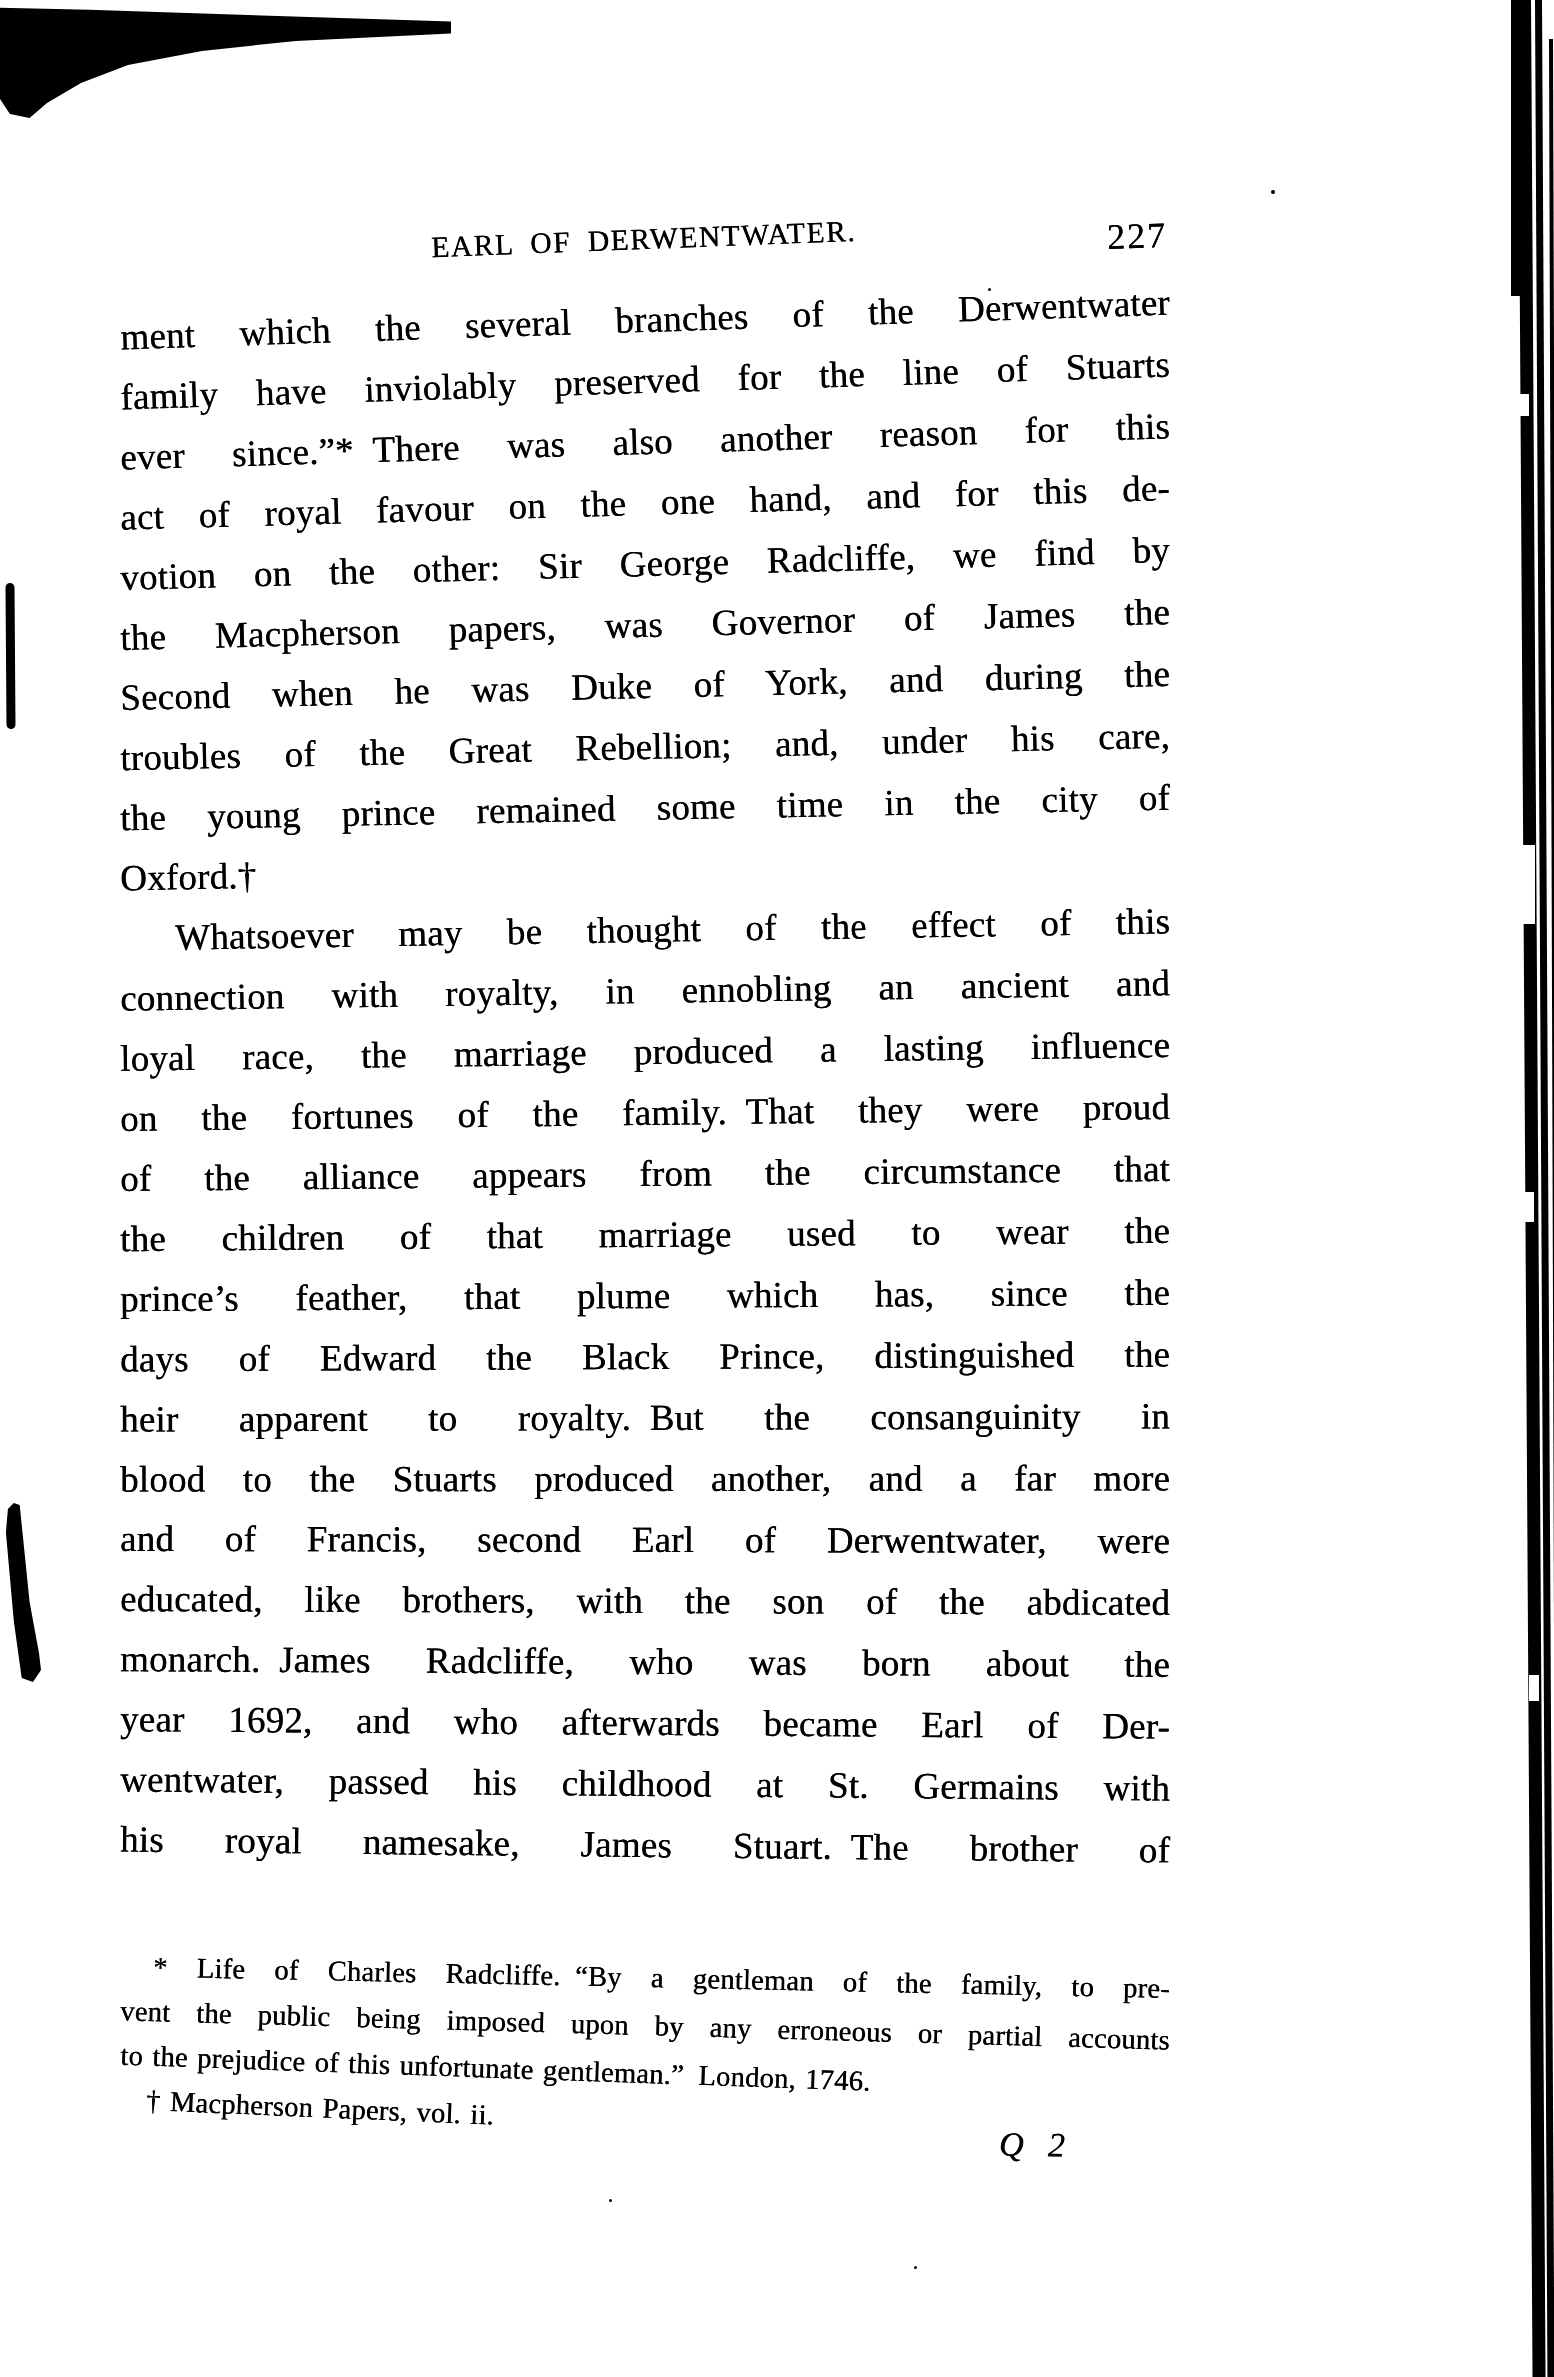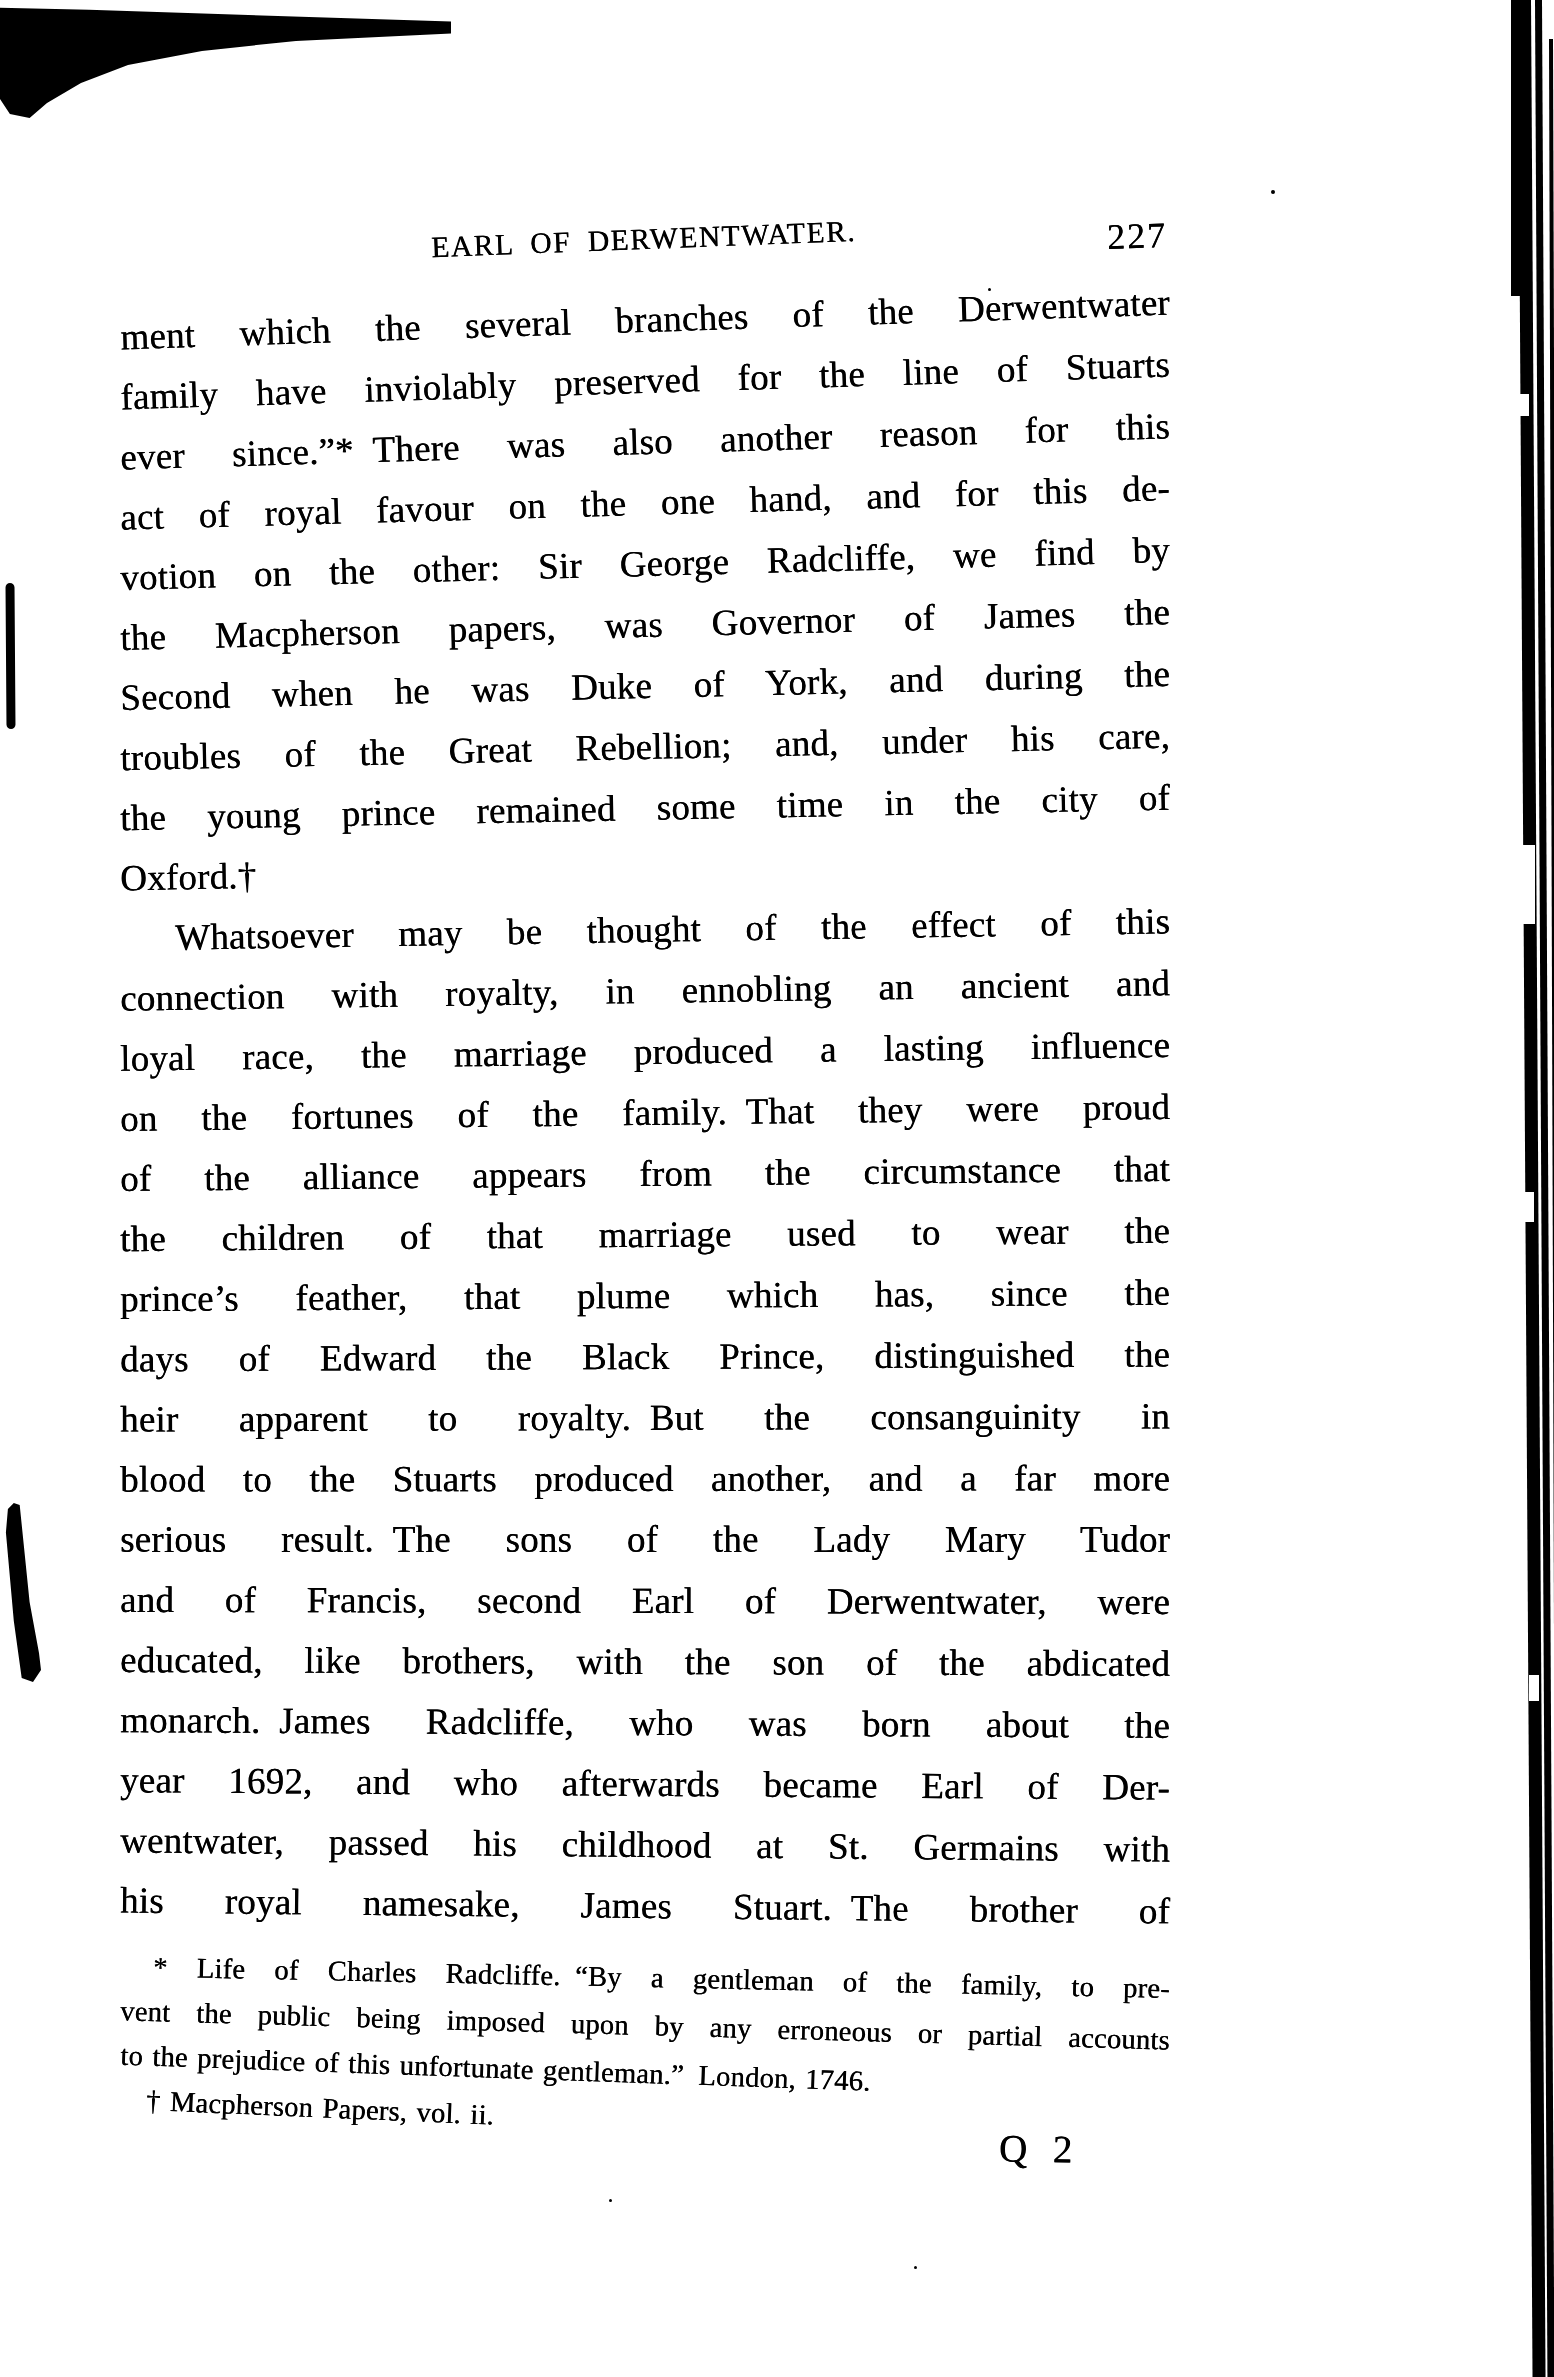--- a/index.html
+++ b/index.html
@@ -31,22 +31,23 @@
     letter-spacing:0.2px; word-spacing:2px;
   }
   .ln { transform:rotate(var(--r,0deg)); }
   .j  { text-align:justify; text-align-last:justify; }
   .nj { text-align:left; text-align-last:left; }
   .ind  { text-indent:55px; }
   .ind-fn1 { text-indent:33px; }
   .ind-fn4 { text-indent:25.6px; }
   .signature-mark {
     position:absolute; left:999px; top:2126px;
-    font-size:39px; word-spacing:13.8px; letter-spacing:1px;
+    font-size:34px; word-spacing:13.8px; letter-spacing:1px;
     transform:rotate(0.8deg);
+    font-style:italic;
   }
   
   .artifact { position:absolute; background:#000; }
   .wedge {
     left:0; top:3.9px; width:451px; height:114px;
     clip-path:polygon(0px 3.9px, 89px 5.9px, 451px 17.7px, 451px 29.6px,
       296px 37px, 202px 47px, 128px 61px, 81px 79px, 47px 99px,
       29.6px 114px, 9.9px 110px, 0px 95px);
   }
   .rbar1 { left:1518px; top:0; width:12.8px; height:2378px; transform:skewX(0.35deg); transform-origin:top left; }
@@ -113,21 +114,20 @@
     <div class="ln j ind" style="--r:-0.94deg">Whatsoever may be thought of the effect of this</div>
     <div class="ln j" style="--r:-0.84deg">connection with royalty, in ennobling an ancient and</div>
     <div class="ln j" style="--r:-0.75deg">loyal race, the marriage produced a lasting influence</div>
     <div class="ln j" style="--r:-0.65deg">on the fortunes of the family. That they were proud</div>
     <div class="ln j" style="--r:-0.55deg">of the alliance appears from the circumstance that</div>
     <div class="ln j" style="--r:-0.46deg">the children of that marriage used to wear the</div>
     <div class="ln j" style="--r:-0.36deg">prince’s feather, that plume which has, since the</div>
     <div class="ln j" style="--r:-0.27deg">days of Edward the Black Prince, distinguished the</div>
     <div class="ln j" style="--r:-0.17deg">heir apparent to royalty. But the consanguinity in</div>
     <div class="ln j" style="--r:-0.07deg">blood to the Stuarts produced another, and a far more</div>
-    <div class="ln j" style="--r:0.02deg">serious result. The sons of the Lady Mary Tudor</div>
     <div class="ln j" style="--r:0.12deg">and of Francis, second Earl of Derwentwater, were</div>
     <div class="ln j" style="--r:0.21deg">educated, like brothers, with the son of the abdicated</div>
     <div class="ln j" style="--r:0.31deg">monarch. James Radcliffe, who was born about the</div>
     <div class="ln j" style="--r:0.41deg">year 1692, and who afterwards became Earl of Der-</div>
     <div class="ln j" style="--r:0.50deg">wentwater, passed his childhood at St. Germains with</div>
     <div class="ln j" style="--r:0.60deg">his royal namesake, James Stuart. The brother of</div>
   </div>
 
   <div class="fn-block">
     <div class="ln j ind-fn1" style="--r:1.2deg">* Life of Charles Radcliffe. “By a gentleman of the family, to pre-</div>

